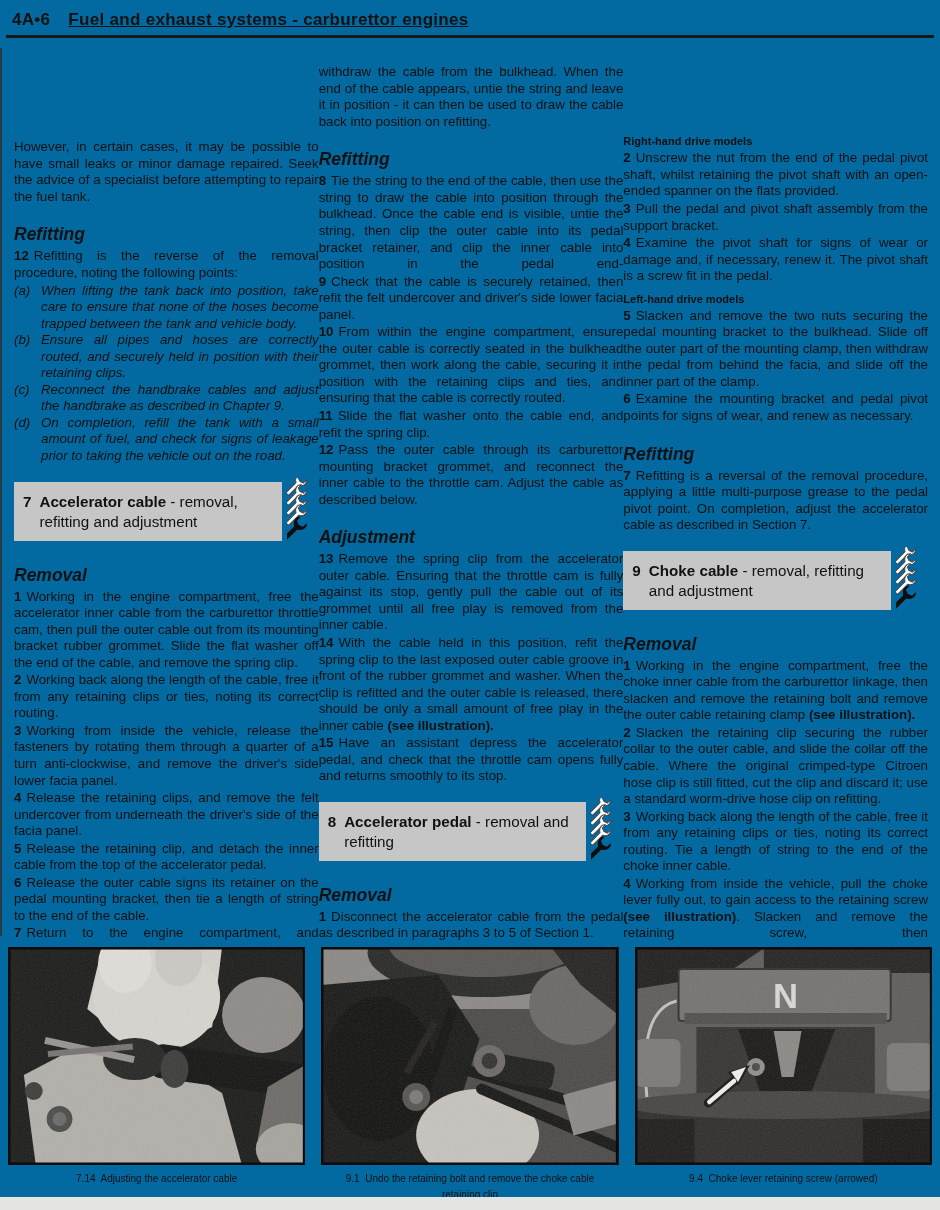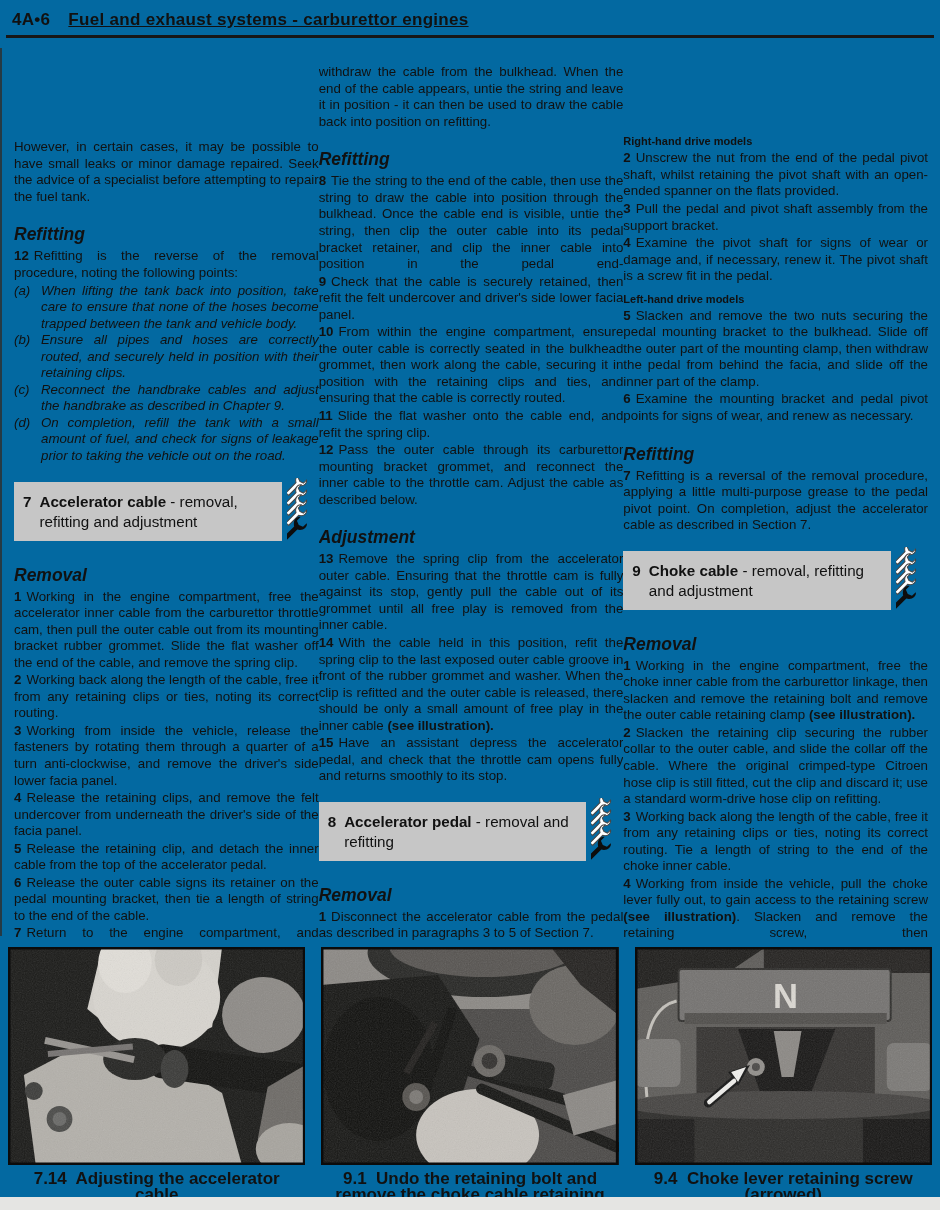--- a/index.html
+++ b/index.html
@@ -30,21 +30,21 @@
   .secbox{flex:1; background:#c6c6c6; padding:10px 6px 10px 9px; font-size:15.2px; line-height:19.5px; display:flex;}
   .secnum{font-weight:bold; margin-right:8px;}
   .sectext b{font-weight:bold;}
   .spanner-stack{flex:none; width:32px; height:68px;}
   .sp-outline{fill:#ffffff; stroke:#474747; stroke-width:1.6px;}
   .sp-filled{fill:#0d0d0d; stroke:none;}
   
   .figures{display:flex; gap:16px; padding:0 8px; margin-top:4px;}
   .figure{flex:1 1 0;}
   .figure svg.photo{display:block; width:100%; height:218px;}
-  .caption{font-weight:bold; font-size:17px; line-height:15.5px; text-align:center; margin-top:6px; padding:0 14px;}
+  .caption{font-weight:normal; font-size:10px; line-height:15.5px; text-align:center; margin-top:6px; padding:0 14px;}
   .bottom-strip{position:absolute; left:0; bottom:0; width:940px; height:13px; background:#e5e5e3;}
   .scan-line{position:absolute; left:0; top:48px; width:2px; height:888px; background:#2e2e2e; opacity:.8;}
 </style>
 </head>
 <body>
 
 <svg width="0" height="0" style="position:absolute" aria-hidden="true">
   <defs>
     <path id="spanner" d="M6,38 L6,15 C2.5,13 0,9.5 0,6 C0,3.2 1.2,1 3,0 L3.2,7 L9,9.2 L14.8,7 L15,0 C16.8,1 18,3.2 18,6 C18,9.5 15.5,13 12,15 L12,38 Z"></path>
     <filter id="grain" x="0" y="0" width="100%" height="100%">
@@ -125,21 +125,21 @@
           </div>
           <div class="spanner-stack"><svg viewBox="0 0 32 68" width="32" height="68">
               <use href="#spanner" class="sp-outline" transform="translate(3 -4) scale(0.62) rotate(45 9 19)"></use>
               <use href="#spanner" class="sp-outline" transform="translate(3 6) scale(0.62) rotate(45 9 19)"></use>
               <use href="#spanner" class="sp-outline" transform="translate(3 16) scale(0.62) rotate(45 9 19)"></use>
               <use href="#spanner" class="sp-outline" transform="translate(3 26) scale(0.62) rotate(45 9 19)"></use>
               <use href="#spanner" class="sp-filled" transform="translate(0 38) scale(0.74) rotate(45 9 19)"></use>
             </svg></div>
         </div>
         <div class="h3">Removal</div>
-        <p class="body"><span class="pnum">1</span><span>Disconnect the accelerator cable from the pedal as described in paragraphs 3 to 5 of Section 7.</span></p>
+        <p class="body"><span class="pnum">1</span><span>Disconnect the accelerator cable from the pedal as described in paragraphs 3 to 5 of Section 1.</span></p>
       </div>
     <div class="col">
         <div class="h4">Right-hand drive models</div>
         <p class="body"><span class="pnum">2</span><span>Unscrew the nut from the end of the pedal pivot shaft, whilst retaining the pivot shaft with an open-ended spanner on the flats provided.</span></p>
         <p class="body"><span class="pnum">3</span><span>Pull the pedal and pivot shaft assembly from the support bracket.</span></p>
         <p class="body"><span class="pnum">4</span><span>Examine the pivot shaft for signs of wear or damage and, if necessary, renew it. The pivot shaft is a screw fit in the pedal.</span></p>
         <div class="h4">Left-hand drive models</div>
         <p class="body"><span class="pnum">5</span><span>Slacken and remove the two nuts securing the pedal mounting bracket to the bulkhead. Slide off the outer part of the mounting clamp, then withdraw the pedal from behind the facia, and slide off the inner part of the clamp.</span></p>
         <p class="body"><span class="pnum">6</span><span>Examine the mounting bracket and pedal pivot points for signs of wear, and renew as necessary.</span></p>
         <div class="h3">Refitting</div>

